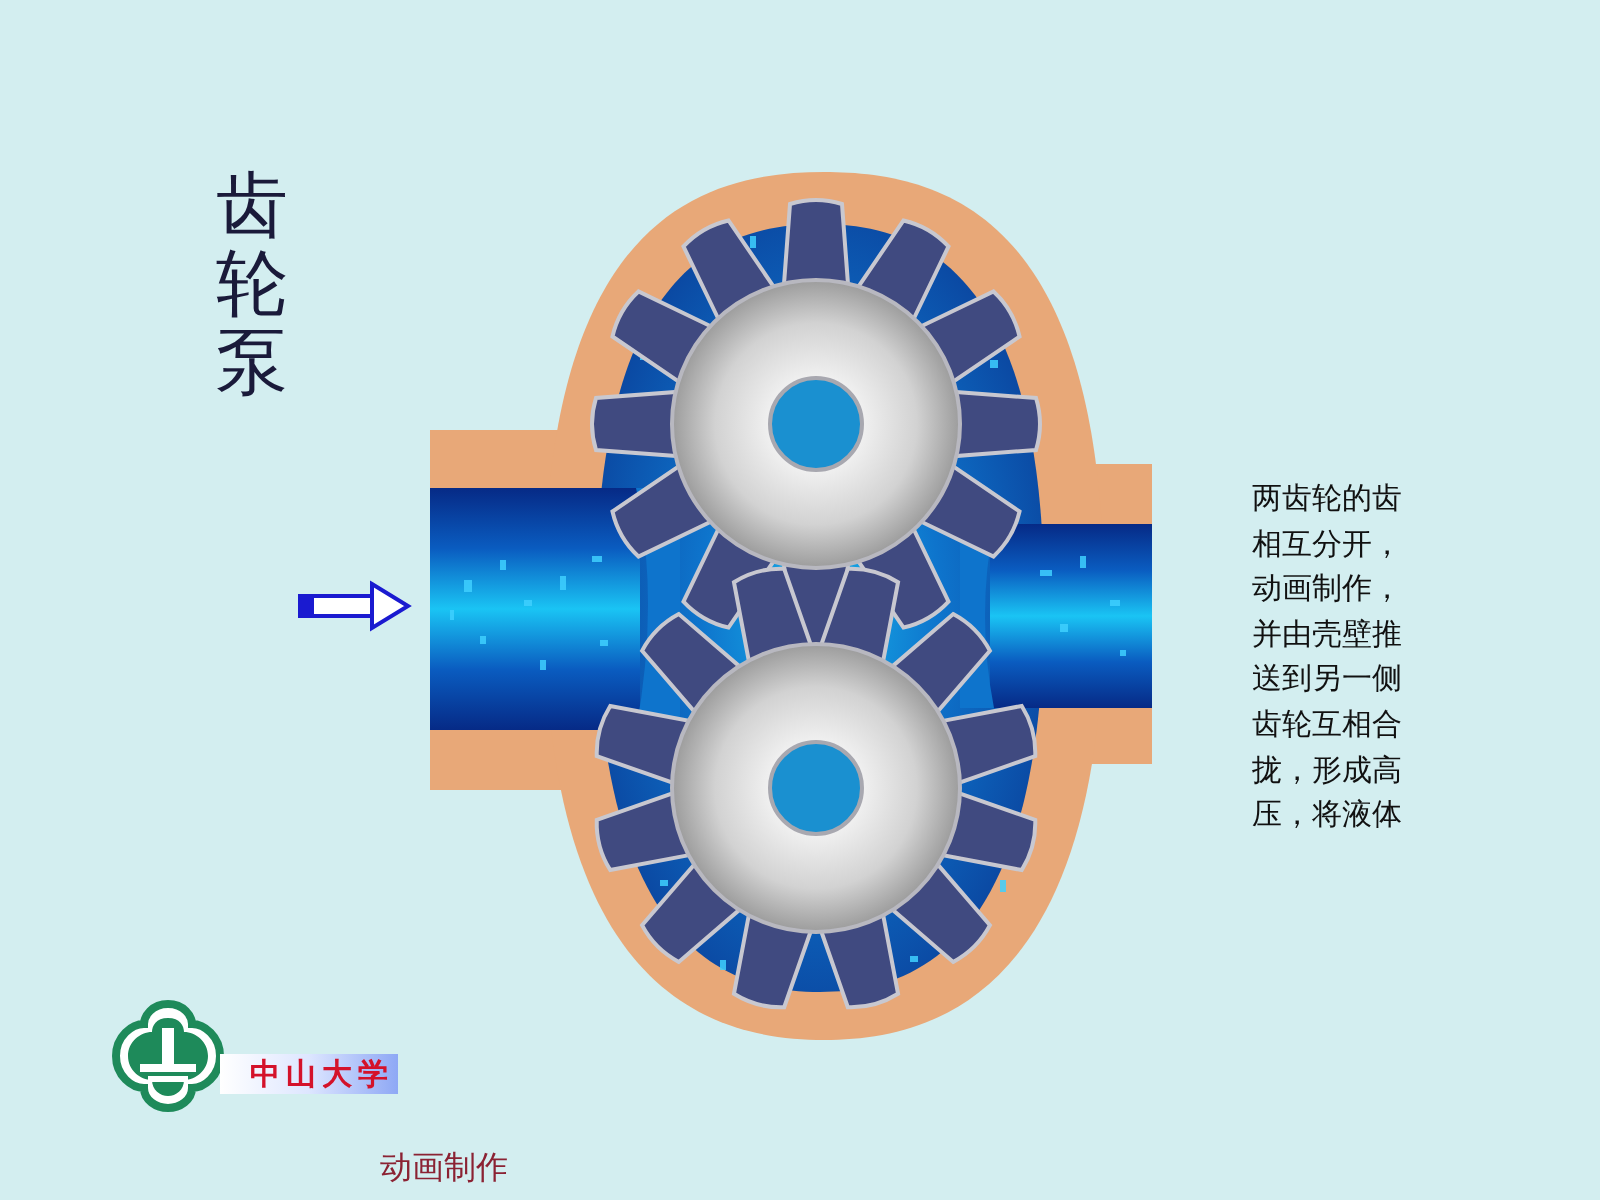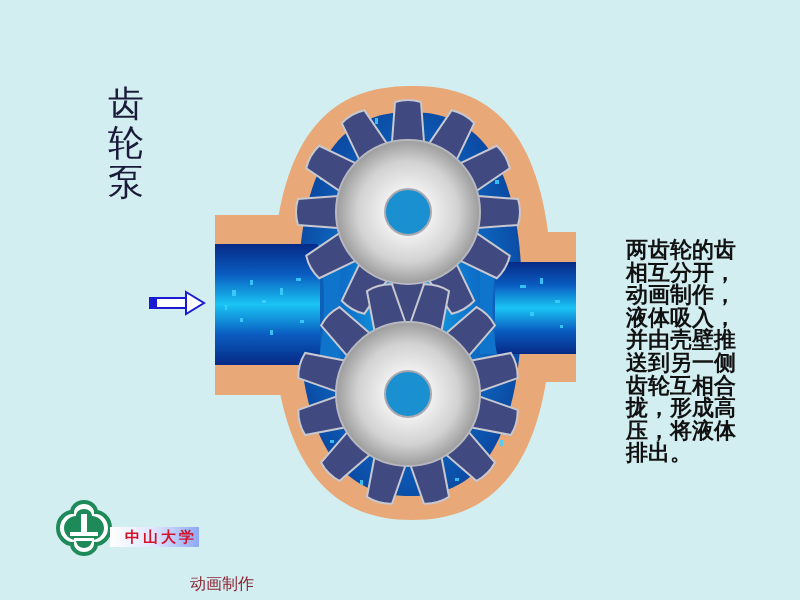--- a/index.html
+++ b/index.html
@@ -1,19 +1,19 @@
 <!DOCTYPE html>
 <html><head>
 <meta charset="utf-8">
 <style>
   html,body{margin:0;padding:0;}
   body{width:800px;height:600px;background:#d3eef0;position:relative;overflow:hidden;font-family:"DejaVu Serif","Liberation Serif",serif;}
   .title{position:absolute;left:108px;top:84px;width:44px;font-size:36px;line-height:39px;color:#1a1a3a;}
   .title span{display:block;}
-  .desc{position:absolute;left:626px;top:238px;width:110px;font-size:22px;line-height:22.6px;color:#111;word-break:break-all;font-weight:bold;}
+  .desc{position:absolute;left:626px;top:238px;width:110px;font-size:15px;line-height:22.6px;color:#111;word-break:break-all;}
   .stage{position:absolute;left:0;top:0;width:800px;height:600px;}
   .logo{position:absolute;left:56px;top:500px;}
   .brand{position:absolute;left:110px;top:527px;width:74px;height:20px;background:linear-gradient(90deg,#ffffff,#dde6ff,#8ea8f5);font-size:15px;line-height:20px;color:#d4122a;font-weight:bold;letter-spacing:3px;padding-left:15px;}
   .made{position:absolute;left:190px;top:526px;font-size:16px;color:#8b2233;margin-top:48px;}
 </style>
 </head>
 <body>
 
 <div class="title">
   <span>齿</span>
@@ -123,27 +123,25 @@
     <rect x="150" y="298" width="36" height="10" fill="#ffffff" stroke="#1a1ad0" stroke-width="2"></rect>
     <rect x="151" y="299" width="6" height="8" fill="#1a1ad0"></rect>
     <path d="M 186 292 L 204 303 L 186 314 Z" fill="#ffffff" stroke="#1a1ad0" stroke-width="2"></path>
   </g>
 </svg>
 
 <div class="desc">
   <div>两齿轮的齿</div>
   <div>相互分开，</div>
   <div>动画制作，</div>
-  <div>液体吸入，</div>
   <div>并由壳壁推</div>
   <div>送到另一侧</div>
   <div>齿轮互相合</div>
   <div>拢，形成高</div>
   <div>压，将液体</div>
-  <div>排出。</div>
 </div>
 
 <svg class="logo" width="56" height="56" viewBox="0 0 56 56">
   <path d="M28 2 C36 2 40 8 40 12 C46 12 54 18 54 28 C54 38 46 44 40 44 C40 50 34 54 28 54 C22 54 16 50 16 44 C10 44 2 38 2 28 C2 18 10 12 16 12 C16 8 20 2 28 2 Z" fill="#ffffff" stroke="#1e8a5a" stroke-width="4"></path>
   <path d="M28 9 C34 9 36 13 36 16 C42 16 48 21 48 28 C48 35 42 40 36 40 C36 45 32 48 28 48 C24 48 20 45 20 40 C14 40 8 35 8 28 C8 21 14 16 20 16 C20 13 22 9 28 9 Z" fill="#1e8a5a"></path>
   <rect x="25" y="14" width="6" height="18" fill="#ffffff"></rect>
   <rect x="14" y="32" width="28" height="4" fill="#ffffff"></rect>
   <rect x="18" y="38" width="20" height="3" fill="#ffffff"></rect>
 </svg>
 <div class="brand">中山大学</div>

